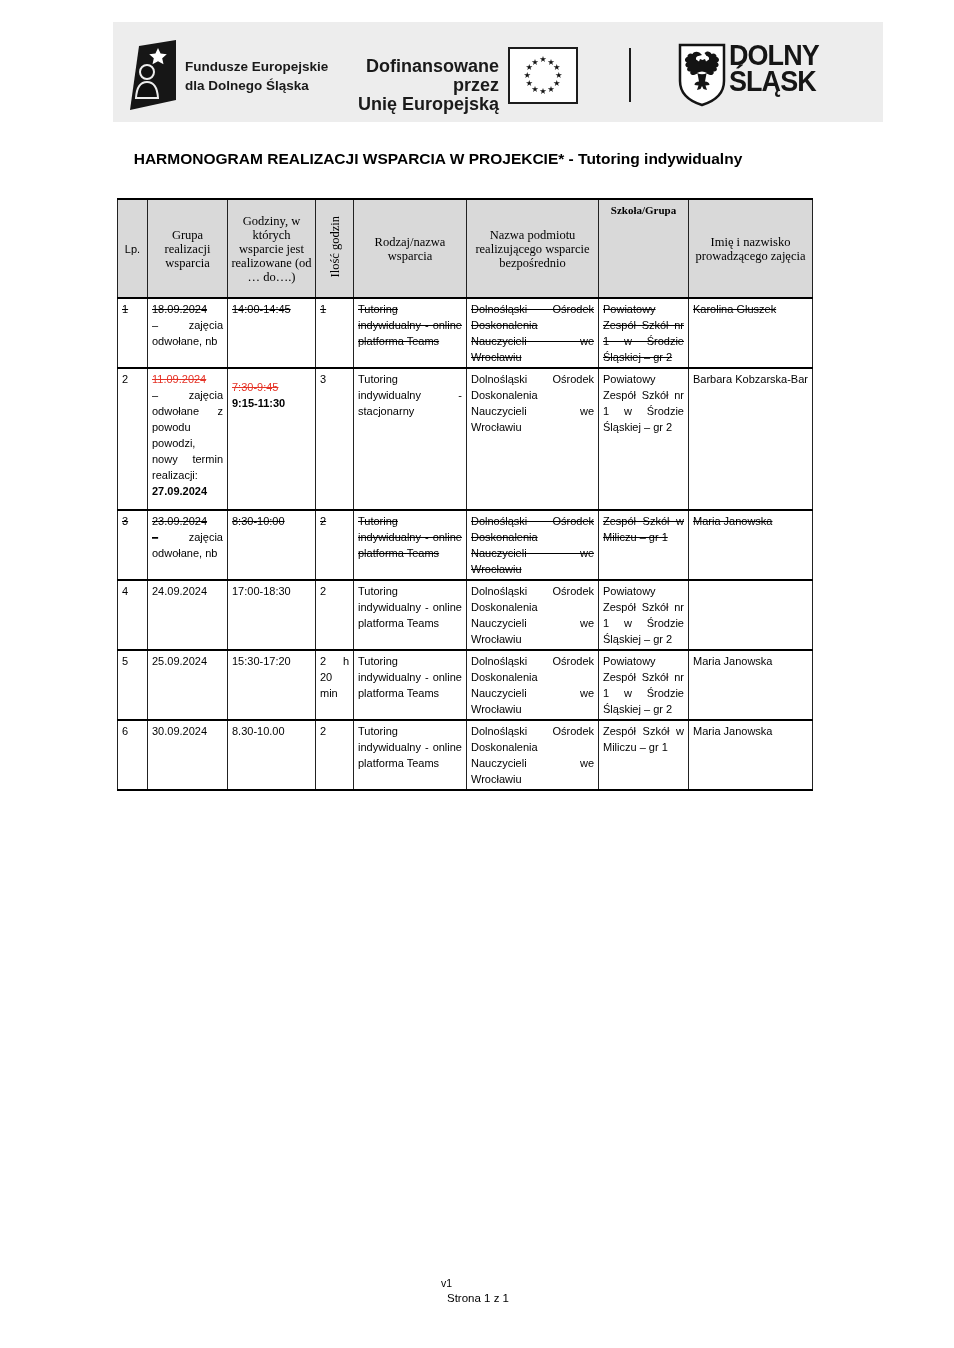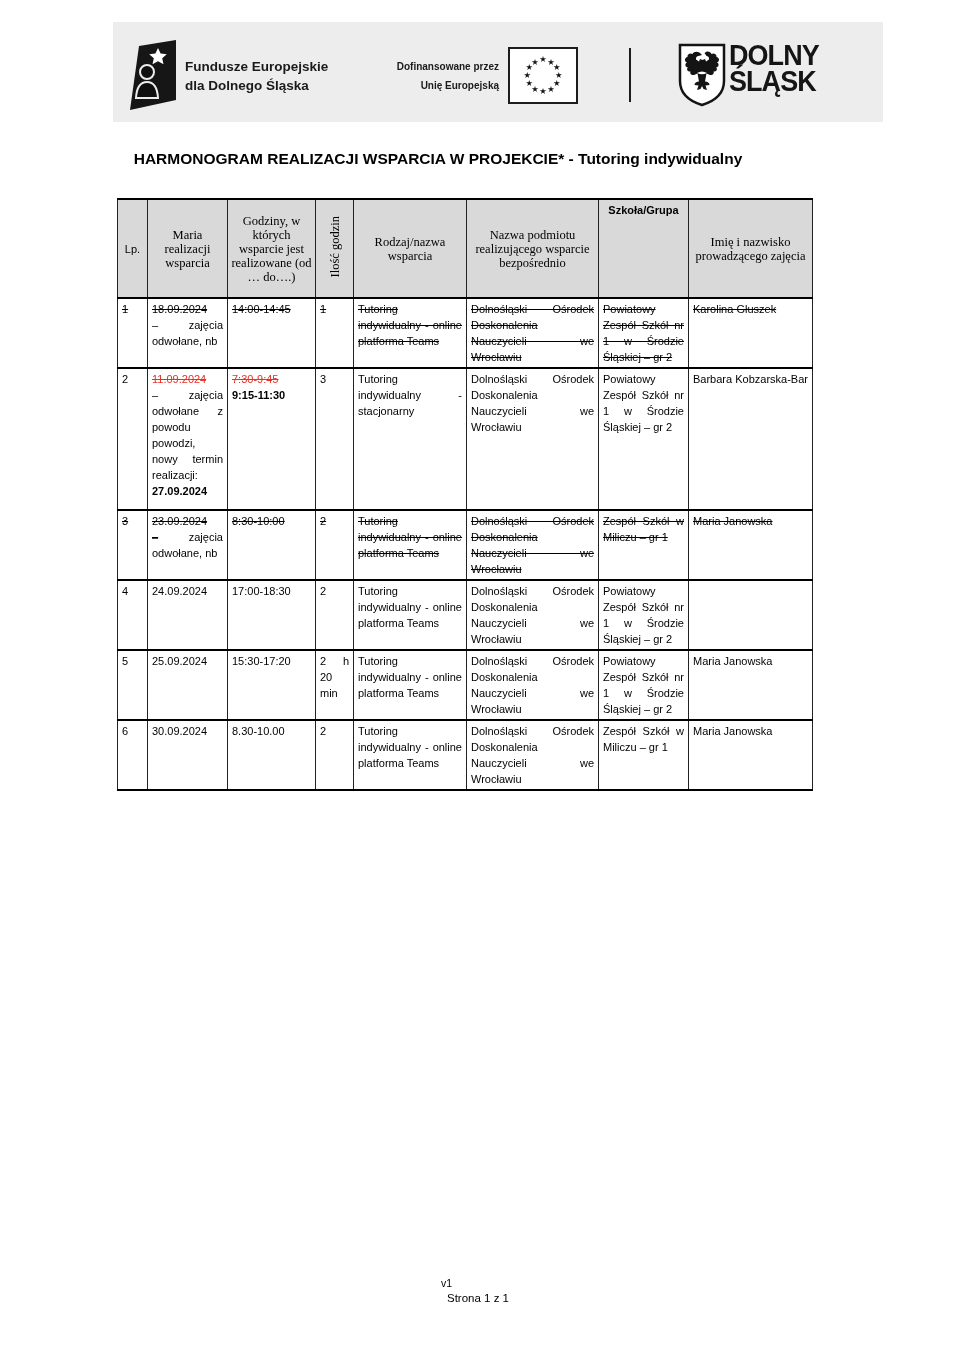--- a/index.html
+++ b/index.html
@@ -4,42 +4,42 @@
 <style>
   html,body{margin:0;padding:0;background:#fff;}
   .page{position:relative;width:954px;height:1348px;background:#ffffff;overflow:hidden;
         font-family:"Liberation Sans",sans-serif;color:#000;}
 
   
   .logo-band{position:absolute;left:113px;top:22px;width:730px;height:100px;background:#ededed;padding-left:40px;}
   .flag-logo{position:absolute;left:17px;top:18px;width:46px;height:70px;}
   .fe-text{position:absolute;left:72px;top:35px;font-size:13.5px;font-weight:700;line-height:19px;color:#1a1a1a;}
   .funding-text{position:absolute;left:228px;top:35px;width:158px;text-align:right;
-                font-size:10px;font-weight:700;line-height:19px;color:#1a1a1a;}
+                font-size:18px;font-weight:700;line-height:19px;color:#1a1a1a;}
   .eu-flag{position:absolute;left:395px;top:25px;width:70px;height:57px;background:#fff;
            border:2px solid #1c1c1c;box-sizing:border-box;}
   .logo-divider{position:absolute;left:516px;top:26px;width:2px;height:54px;background:#1c1c1c;}
   .eagle{position:absolute;left:564px;top:21px;width:50px;height:64px;}
   .region-text{position:absolute;left:616px;top:20px;font-size:29px;font-weight:900;line-height:26px;
                letter-spacing:-1px;color:#151515;transform:scaleX(.93);transform-origin:left top;}
 
   
   .doc-title{position:absolute;left:0;top:150px;width:876px;text-align:center;
              font-size:15.5px;font-weight:700;color:#000;}
 
   
   .sched{position:absolute;left:117px;top:198px;width:695px;border-collapse:collapse;table-layout:fixed;}
   .sched th,.sched td{border-left:1px solid #222;border-right:1px solid #222;
                       border-top:2px solid #000;border-bottom:2px solid #000;
                       box-sizing:border-box;overflow:hidden;}
   .sched th{background:#d9d9d9;font-family:"Liberation Serif","DejaVu Serif",serif;
             font-weight:400;font-size:12.5px;line-height:14px;text-align:center;
             vertical-align:middle;padding:2px 1px;}
   .sched th.th-sans{font-family:"Liberation Sans",sans-serif;font-size:11px;}
-  .sched th.th-top{font-family:Liberation Sans, sans-serif;font-size:11px;font-weight:700;
+  .sched th.th-top{font-family:Liberation Serif, serif;font-size:11px;font-weight:700;
                    vertical-align:top;padding-top:3px;}
   .sched th.th-rot span{display:inline-block;writing-mode:vertical-rl;transform:rotate(180deg);
                         white-space:nowrap;font-size:12.5px;}
   .sched td{vertical-align:top;padding:2px 4px;font-size:11px;line-height:16px;
             text-align:justify;background:#fff;}
   .strike{text-decoration:line-through;}
   .bold{font-weight:700;}
   .line{display:block;}
 
   
@@ -108,21 +108,21 @@
         <col style="width: 88px;">
         <col style="width: 38px;">
         <col style="width: 113px;">
         <col style="width: 132px;">
         <col style="width: 90px;">
         <col style="width: 124px;">
       </colgroup>
     <thead>
         <tr id="sched-head" style="height:99px">
           <th class="th-sans">Lp.</th>
-          <th>Maria realizacji wsparcia</th>
+          <th>Grupa realizacji wsparcia</th>
           <th>Godziny, w których wsparcie jest realizowane (od … do….)</th>
           <th class="th-rot"><span>Ilość godzin</span></th>
           <th>Rodzaj/nazwa wsparcia</th>
           <th>Nazwa podmiotu realizującego wsparcie bezpośrednio</th>
           <th class="th-top">Szkoła/Grupa</th>
           <th>Imię i nazwisko prowadzącego zajęcia</th>
         </tr>
       </thead>
     <tbody id="sched-body">
         <tr style="height: 62px;">
@@ -132,21 +132,21 @@
           <td><span class="strike">1</span></td>
           <td><span class="strike">Tutoring indywidualny - online platforma Teams</span></td>
           <td><span class="strike">Dolnośląski Ośrodek Doskonalenia Nauczycieli we Wrocławiu</span></td>
           <td><span class="strike">Powiatowy Zespół Szkół nr 1 w Środzie Śląskiej – gr 2</span></td>
           <td><span class="strike">Karolina Głuszek</span></td>
         </tr>
         <tr style="height: 142px;">
           <td><span>2</span></td>
           <td><span class="strike line" style="color: rgb(229, 51, 39);">11.09.2024</span> <span>– zajęcia odwołane z powodu powodzi, nowy termin realizacji:</span><span class="bold line">27.09.2024</span></td>
           <td>
-            <span class="strike line" style="color: rgb(229, 51, 39);">7:30-9:45</span>
+            <span class="strike line" style="color: rgb(229, 51, 39); margin-top: 8px;">7:30-9:45</span>
             <span class="bold line">9:15-11:30</span>
           </td>
           <td><span>3</span></td>
           <td><span>Tutoring indywidualny - stacjonarny</span></td>
           <td><span>Dolnośląski Ośrodek Doskonalenia Nauczycieli we Wrocławiu</span></td>
           <td><span>Powiatowy Zespół Szkół nr 1 w Środzie Śląskiej – gr 2</span></td>
           <td><span>Barbara Kobzarska-Bar</span></td>
         </tr>
         <tr style="height: 62px;">
           <td><span class="strike">3</span></td>

